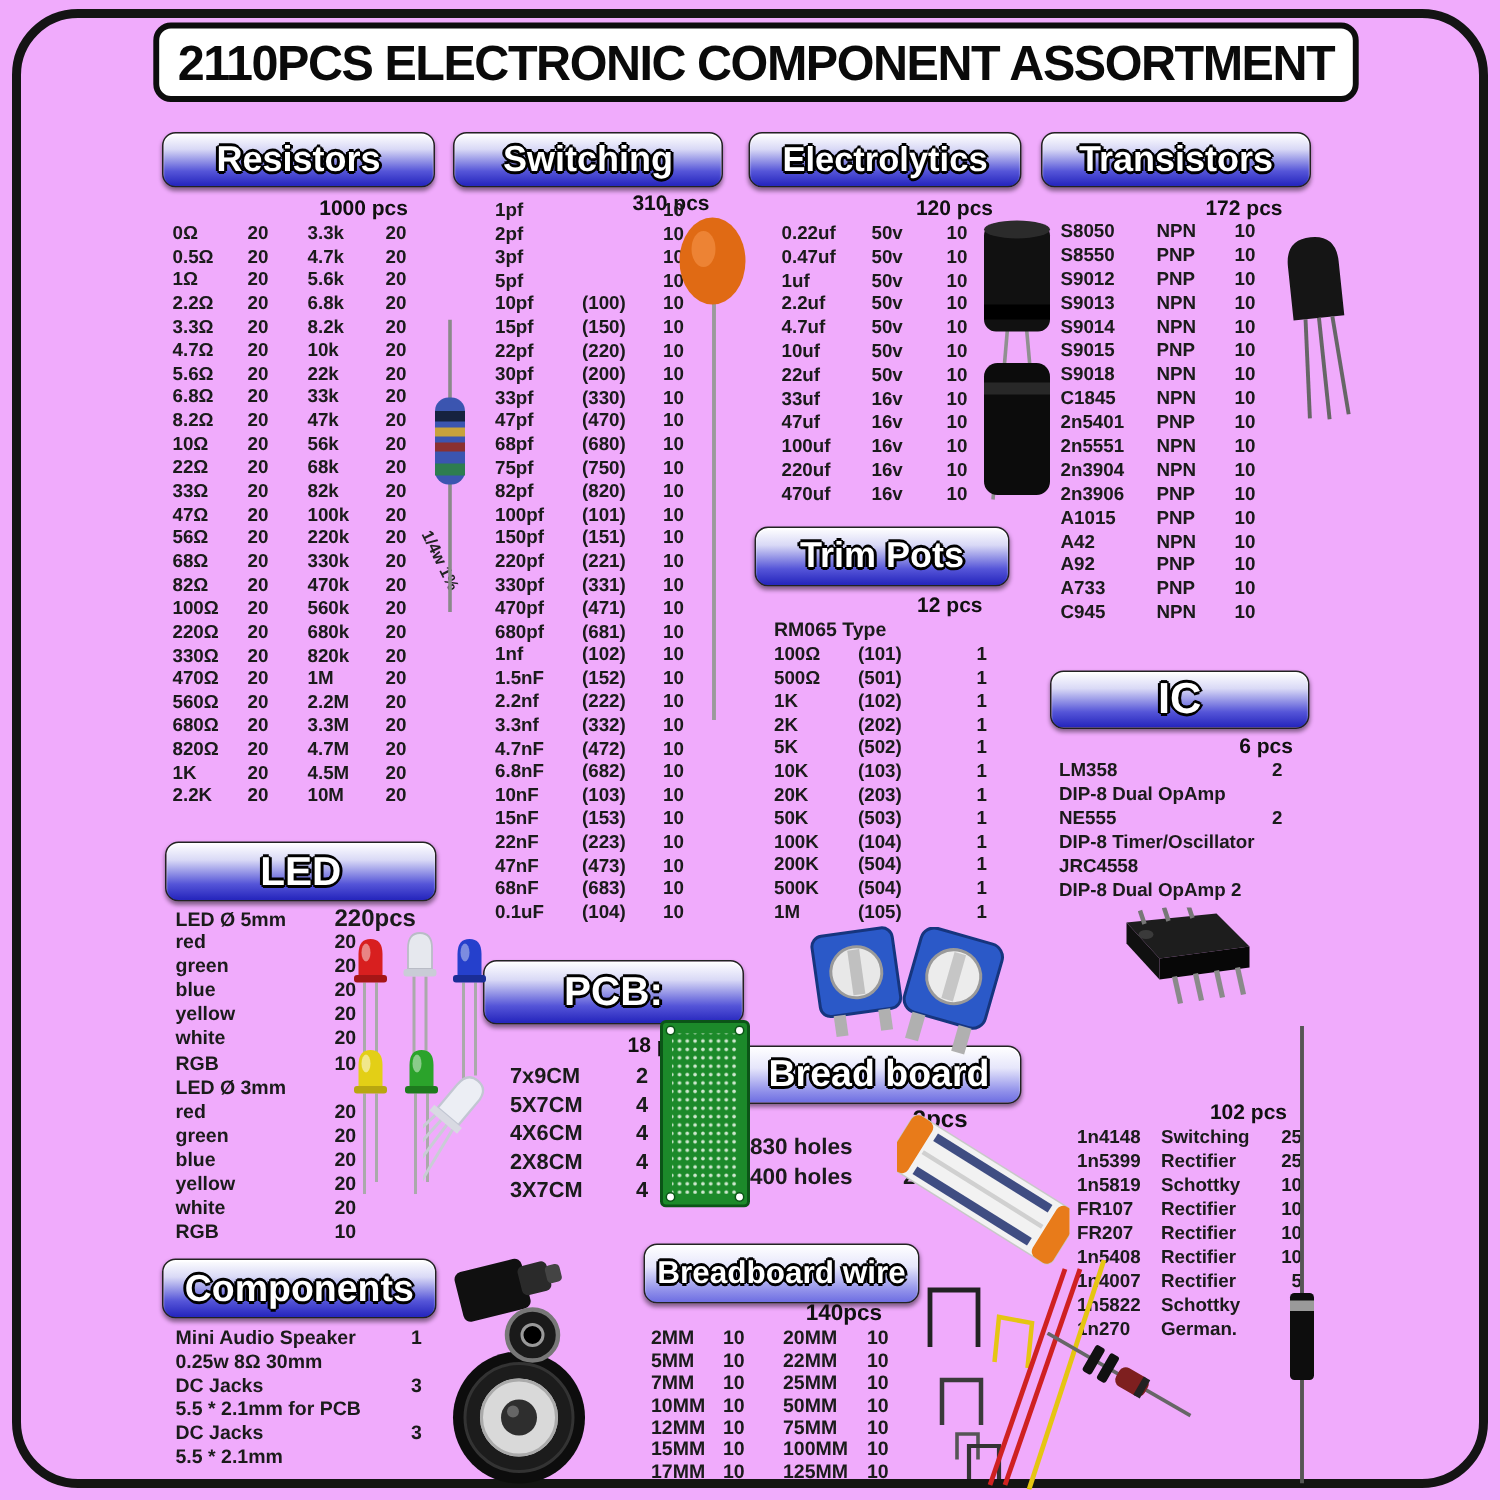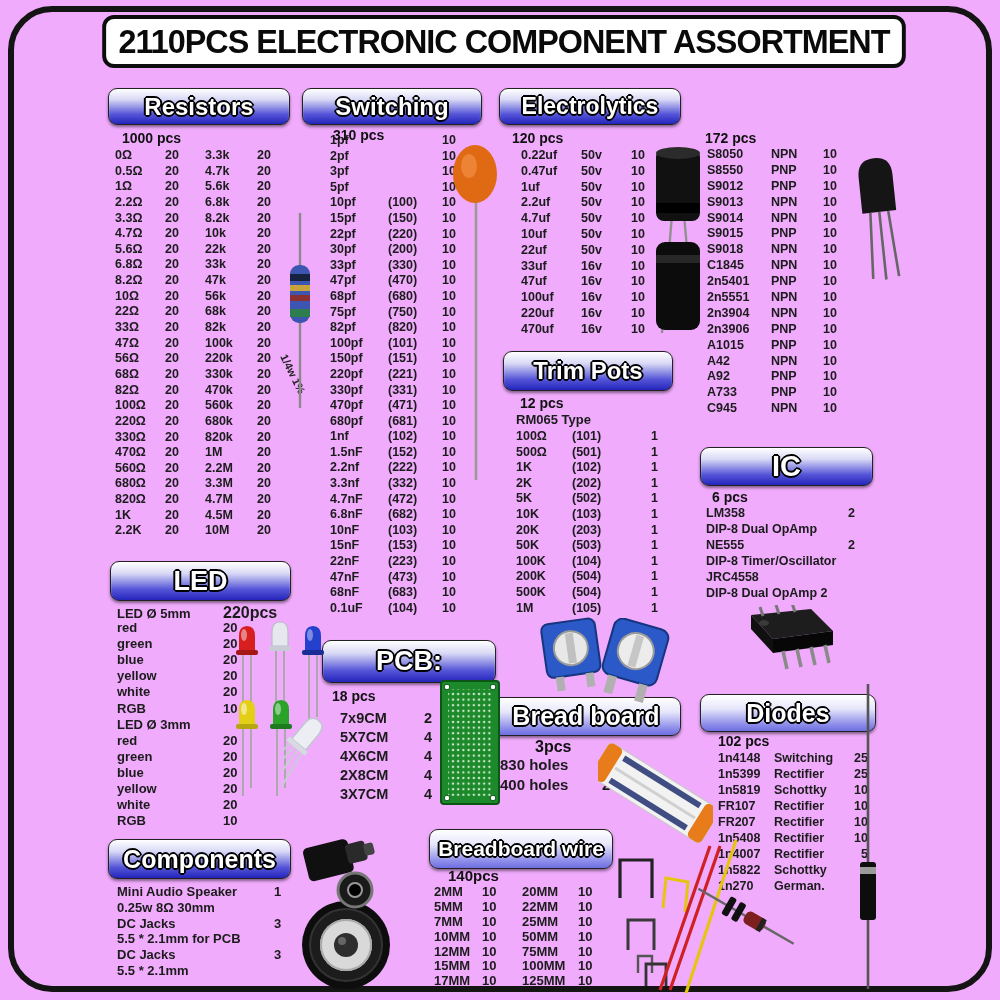--- a/index.html
+++ b/index.html
@@ -6,21 +6,21 @@
   #canvas{position:relative;width:1000px;height:1000px;background:#f0abfc;font-family:"Liberation Sans",sans-serif;overflow:hidden;}
   .frame{position:absolute;left:8px;top:6px;right:8px;bottom:8px;border:6px solid #141414;border-radius:44px;pointer-events:none;}
   .title{position:absolute;left:94px;top:15px;width:812px;height:45px;border:4px solid #0d0d0d;border-radius:12px;background:#fff;
     display:flex;align-items:center;justify-content:center;font-size:33px;font-weight:800;color:#0a0a0a;letter-spacing:-1px;transform:scaleX(0.98);}
   .hdr{position:absolute;border-radius:9px;border:1px solid #222;
     background:linear-gradient(180deg,#ffffff 0%,#d9d9f6 30%,#5555d8 72%,#2424bc 100%);
     box-shadow:0 2px 3px rgba(0,0,0,.45), inset 0 1px 1px #fff;
     display:flex;align-items:center;justify-content:center;color:#fff;font-weight:800;font-size:24px;
     text-shadow:-2px 0 #000,2px 0 #000,0 -2px #000,0 2px #000,-1px -1px #000,1px -1px #000,-1px 1px #000,1px 1px #000;}
   .hdr.light{background:linear-gradient(180deg,#ffffff 0%,#e6e6fb 38%,#9090ea 80%,#6e6ee2 100%);}
-  .sub{position:absolute;font-weight:800;font-size:14px;color:#111;text-align:left;}
+  .sub{position:absolute;font-weight:800;font-size:14px;color:#111;text-align:right;}
   .list{position:absolute;color:#1b1b1b;font-weight:700;}
   .list .row{display:grid;align-items:baseline;}
   .cell{white-space:nowrap;}
   .resistors{left:115px;top:148px;font-size:12.5px}
   .resistors .row{grid-template-columns:50px 40px 52px 36px;height:15.65px}
   .capacitors{left:330px;top:133px;font-size:12.5px}
   .capacitors .row{grid-template-columns:58px 54px 38px;height:15.6px}
   .electro{left:521px;top:148px;font-size:12.5px}
   .electro .row{grid-template-columns:60px 50px 40px;height:15.8px}
   .trans{left:707px;top:147px;font-size:12.5px}
@@ -74,26 +74,26 @@
 </head>
 <body>
 
 <div id="canvas">
   <div class="frame"></div>
   <div class="title">2110PCS ELECTRONIC COMPONENT ASSORTMENT</div>
 
   <div class="hdr" id="hdr-resistors">Resistors</div>
   <div class="hdr" id="hdr-capacitors">Switching</div>
   <div class="hdr" id="hdr-electrolytics">Electrolytics</div>
+  <div class="hdr" id="hdr-transistors">Transistors</div>
   <div class="hdr" id="hdr-trimpots">Trim Pots</div>
   <div class="hdr" id="hdr-ic">IC</div>
   <div class="hdr" id="hdr-pcb">PCB:</div>
   <div class="hdr" id="hdr-led">LED</div>
   <div class="hdr light" id="hdr-breadboard">Bread board</div>
-  <div class="hdr light" id="hdr-diodes">Diodes</div>
   <div class="hdr" id="hdr-components">Components</div>
   <div class="hdr light" id="hdr-wire">Breadboard wire</div>
 
   <div class="sub" id="sub-resistors">1000 pcs</div>
   <div class="sub" id="sub-capacitors">310 pcs</div>
   <div class="sub" id="sub-electrolytics">120 pcs</div>
   <div class="sub" id="sub-transistors">172 pcs</div>
   <div class="sub" id="sub-trimpots">12 pcs</div>
   <div class="sub" id="sub-ic">6 pcs</div>
   <div class="sub" id="sub-pcb">18 pcs</div>

